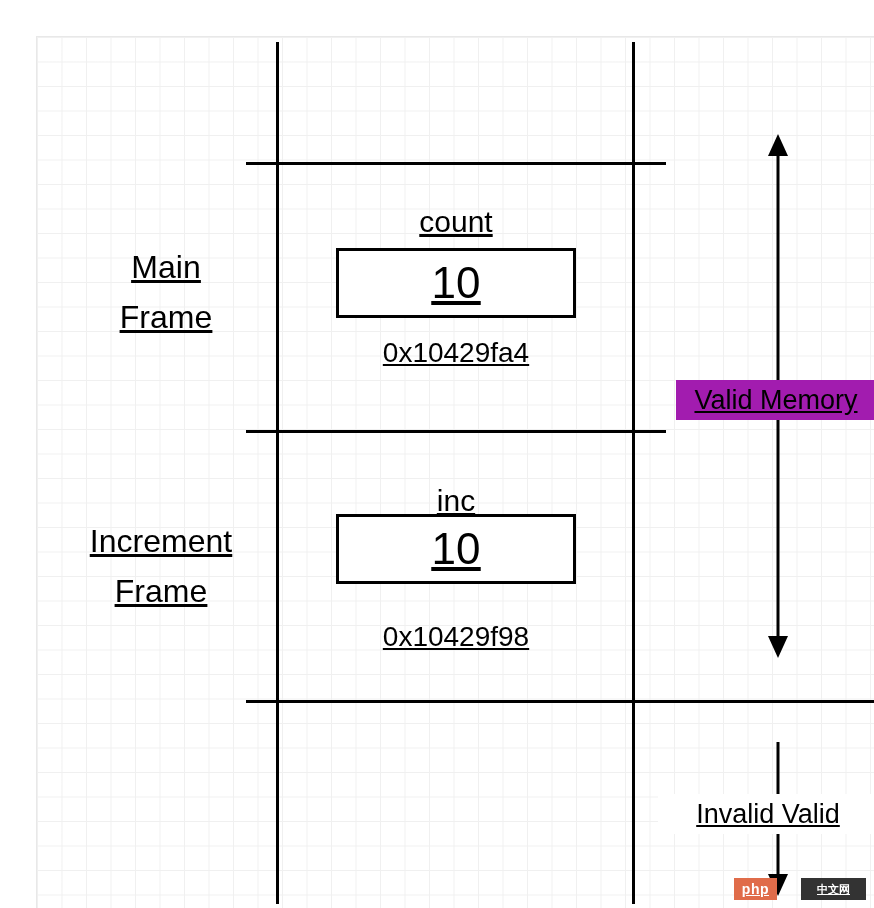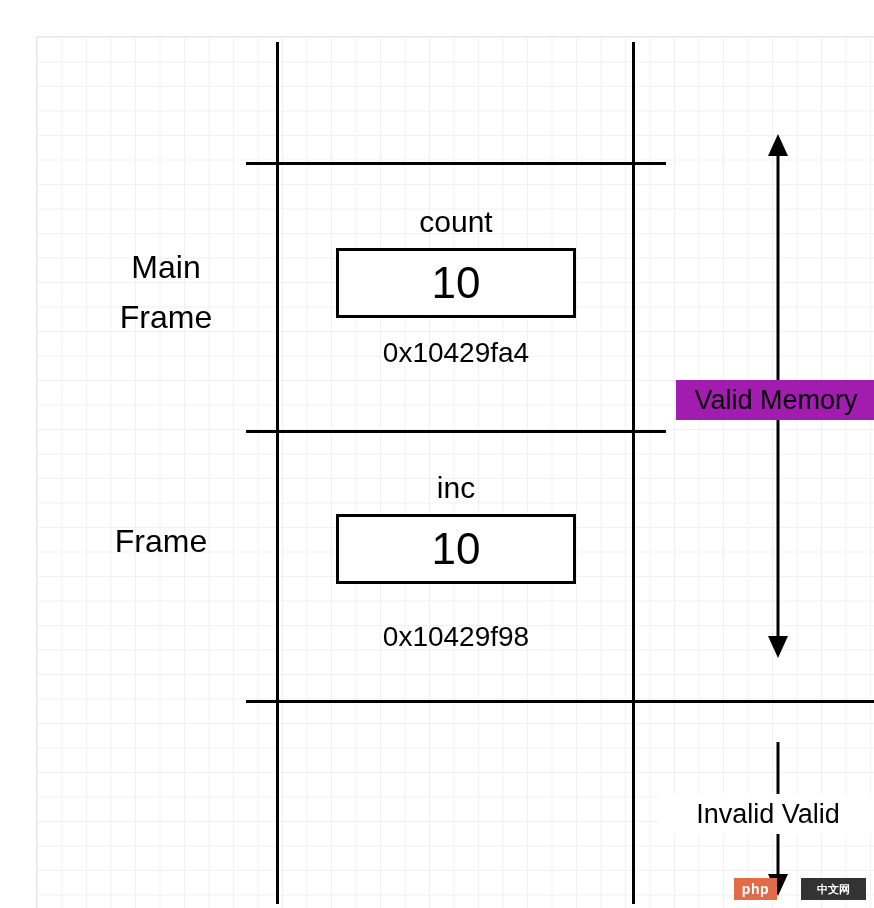--- a/index.html
+++ b/index.html
@@ -1,15 +1,15 @@
 <!DOCTYPE html>
 <html><head>
 <meta charset="utf-8">
 <style>
-  * { box-sizing: border-box; margin: 12px; padding: 0; }
+  * { box-sizing: border-box; margin: 12px; padding: 0; text-decoration: underline; }
   body {
     font-family: Arial, Helvetica, sans-serif;
     background: #fff;
     width: 874px;
     height: 908px;
     position: relative;
     overflow: hidden;
   }
   .grid {
     position: absolute;
@@ -105,30 +105,31 @@
 <div class="line hline" style="left:210px; top:126px; width:420px;"></div>
 <div class="line hline" style="left:210px; top:394px; width:420px;"></div>
 <div class="line hline" style="left:210px; top:664px; width:628px;"></div>
 
 <div class="label" style="left:60px; top:200px; width:140px;">
   <div>Main</div>
   <div>Frame</div>
 </div>
 
 <div class="label" style="left:20px; top:474px; width:210px;">
+  <div>Increment</div>
   <div>Frame</div>
 </div>
 
 <div class="label var-name" style="left:300px; top:168px; width:240px;">count</div>
 <div class="var-box" style="left:300px; top:212px; width:240px; height:70px;">
   <span class="var-value">10</span>
 </div>
 <div class="label var-addr" style="left:300px; top:300px; width:240px;">0x10429fa4</div>
 
-<div class="label var-name" style="left:300px; top:434px; width:240px;text-align:center;">inc</div>
+<div class="label var-name" style="left:300px; top:447px; width:240px;text-align:center;">inc</div>
 <div class="var-box" style="left:300px; top:478px; width:240px; height:70px;">
   <span class="var-value">10</span>
 </div>
 <div class="label var-addr" style="left:300px; top:584px; width:240px;">0x10429f98</div>
 
 <div class="arrow-wrap" style="left:718px; top:86px; width:24px; height:548px;">
   <div class="arrow-head up"></div>
   <div class="arrow-line" style="top:20px; bottom:20px;"></div>
   <div class="arrow-head down"></div>
 </div>

